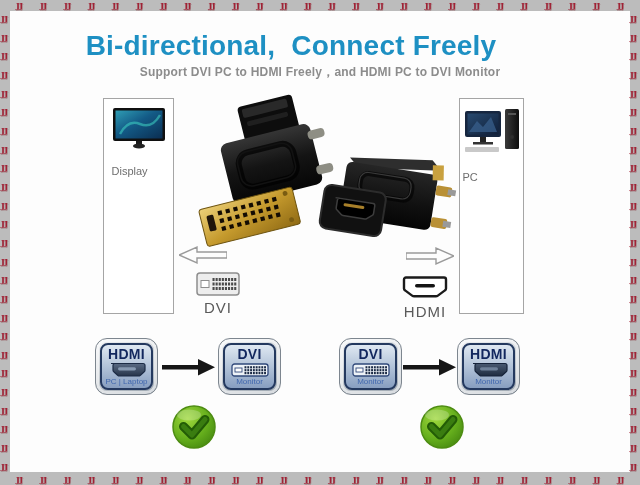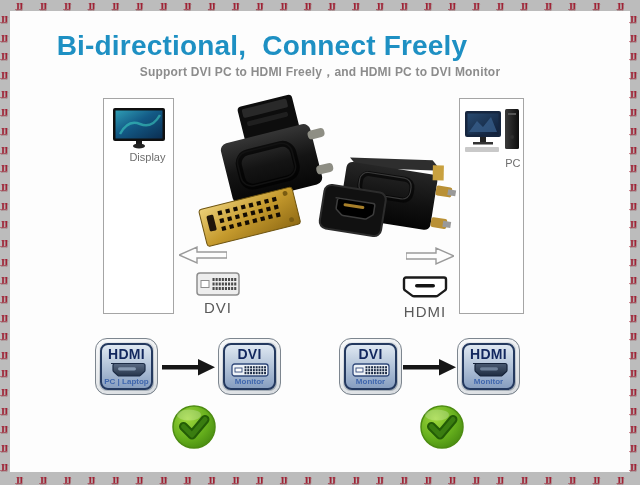--- a/index.html
+++ b/index.html
@@ -6,37 +6,37 @@
   .page{position:relative;width:640px;height:485px;background:#bcbcbc;font-family:"Liberation Sans",sans-serif;overflow:hidden;}
   .content-bg{position:absolute;left:10px;top:11px;width:620px;height:461px;background:#fdfdfd;}
   
   .wm-band{position:absolute;display:flex;z-index:6;pointer-events:none;}
   .wm-top{left:0;top:1px;width:640px;height:10px;justify-content:space-between;padding:0 16px;box-sizing:border-box;}
   .wm-bottom{left:0;top:473px;width:640px;height:11px;justify-content:space-between;padding:0 16px;box-sizing:border-box;align-items:center;}
   .wm-left{left:1px;top:14px;width:10px;height:456px;flex-direction:column;justify-content:space-between;}
   .wm-right{left:630px;top:14px;width:10px;height:456px;flex-direction:column;justify-content:space-between;}
   .wm{font-family:"DejaVu Serif",serif;font-weight:bold;font-size:8px;line-height:1;color:#a02235;text-shadow:0.6px 0.6px 0 rgba(120,20,30,.35);letter-spacing:-0.5px;}
   
-  .title{position:absolute;left:0;top:30px;width:524px;text-align:center;font-size:28px;font-weight:bold;color:#1e90c3;white-space:pre;letter-spacing:0.2px;z-index:2;}
+  .title{position:absolute;left:0;top:30px;width:524px;text-align:center;font-size:28px;font-weight:bold;color:#1e90c3;white-space:pre;letter-spacing:0.2px;z-index:2;padding-left:29px;}
   .subtitle{position:absolute;left:0;top:64px;width:640px;text-align:center;font-size:12px;font-weight:bold;color:#8c8c8c;letter-spacing:0.2px;z-index:2;}
   
   .panel{position:absolute;background:#fff;border:1px solid #a5a5a5;display:flex;flex-direction:column;align-items:center;justify-content:space-between;padding:8px 2px 6px 2px;box-sizing:border-box;z-index:2;}
   .panel-left{left:103px;top:98px;width:71px;height:216px;}
   .panel-right{left:459px;top:98px;width:65px;height:216px;}
-  .device{display:flex;flex-direction:column;align-items:flex-end;gap:2px;}
+  .device{display:flex;flex-direction:column;align-items:flex-start;gap:16px;}
   .device-label{font-size:11px;color:#6e6e6e;line-height:1.1;}
   .device-label.tiny{font-size:8px;font-weight:bold;color:#555;}
   
   .abs{position:absolute;z-index:2;}
   .conn-label{position:absolute;text-align:center;font-size:15px;color:#5a5a5a;letter-spacing:1px;z-index:2;}
   
   .badge{position:absolute;width:63px;height:57px;border-radius:12px;background:linear-gradient(160deg,#f2f4f6,#9aa4ae);border:1px solid #7d868f;box-shadow:inset 0 0 0 3px rgba(255,255,255,.6);box-sizing:border-box;z-index:2;}
   .badge-inner{position:absolute;left:4px;top:4px;right:4px;bottom:4px;border-radius:8px;border:2px solid #24395f;background:linear-gradient(180deg,#dfe8f2 0%,#b7c7db 45%,#879ec0 100%);display:flex;flex-direction:column;align-items:center;justify-content:space-between;padding:2px 0 2px 0;box-sizing:border-box;}
   .badge-title{font-weight:bold;font-size:14px;color:#12275e;line-height:1;letter-spacing:0.3px;}
-  .badge-sub{font-size:8px;font-weight:bold;color:#3f66ad;line-height:1;}
+  .badge-sub{font-size:8px;font-weight:normal;color:#3f66ad;line-height:1;}
 </style>
 </head>
 <body>
 
 <div class="page">
   <div class="content-bg"></div>
 
   <div class="wm-band wm-top">
       <span class="wm" style="color: rgb(160, 34, 53);">JJ</span>
       <span class="wm" style="color: rgb(160, 34, 53);">JJ</span>

